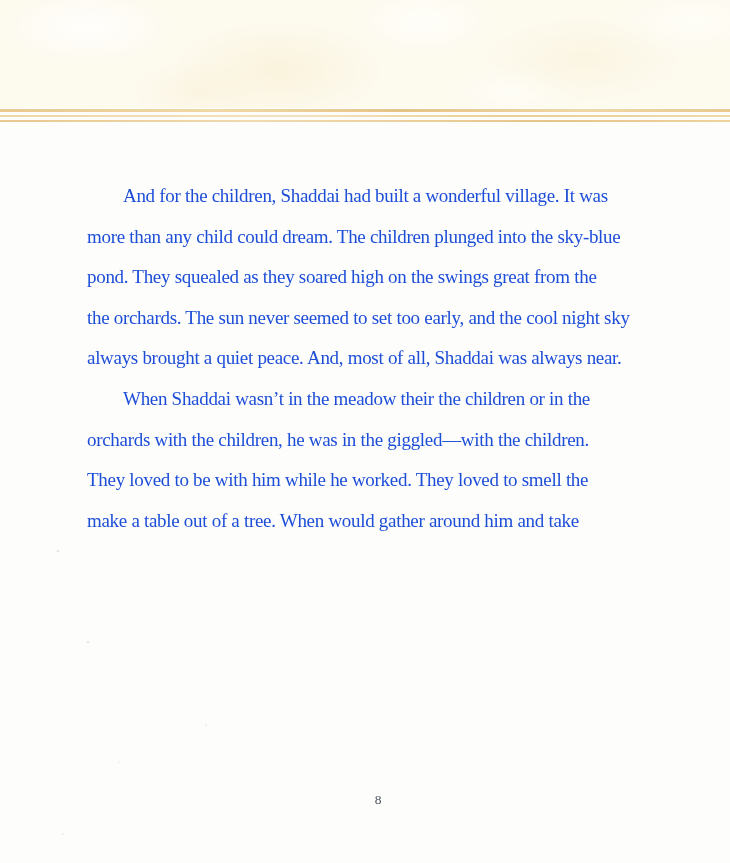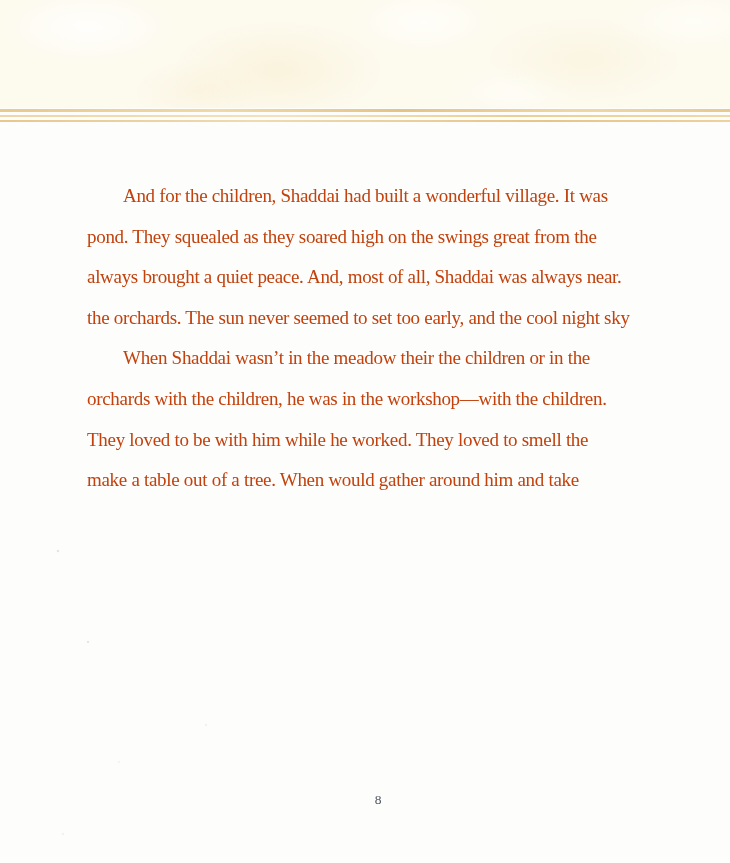--- a/index.html
+++ b/index.html
@@ -40,21 +40,21 @@
     background: linear-gradient(90deg, #eed6a6, #f3e2bf 40%, #ead093 70%, #efd9ab); }
   .gold-rule.r3 { top: 119.5px; height: 2px;
     background: linear-gradient(90deg, #e7c88d, #f0dab0 35%, #e6c588 75%, #edd29c); }
 
   
   .text-block {
     position: absolute;
     left: 87px;
     top: 176px;
     width: 582px;
-    color: #c2410c;
+    color: #1d4ed8;
   }
   .line {
     font-size: 19px;
     line-height: 40.6px;
     height: 40.6px;
     letter-spacing: -0.3px;
     white-space: nowrap;
   }
   .line.indent { text-indent: 36px; }
 
@@ -88,25 +88,26 @@
 
 <div>
 
   <div class="header-band"></div>
   <div class="gold-rule r1"></div>
   <div class="gold-rule r2"></div>
   <div class="gold-rule r3"></div>
 
   <div class="text-block">
     <div class="line indent">And for the children, Shaddai had built a wonderful village. It was</div>
+    <div class="line">more than any child could dream. The children plunged into the sky-blue</div>
     <div class="line">pond. They squealed as they soared high on the swings great from the</div>
+    <div class="line">the orchards. The sun never seemed to set too early, and the cool night sky</div>
     <div class="line">always brought a quiet peace. And, most of all, Shaddai was always near.</div>
-    <div class="line">the orchards. The sun never seemed to set too early, and the cool night sky</div>
     <div class="line indent">When Shaddai wasn’t in the meadow their the children or in the</div>
-    <div class="line">orchards with the children, he was in the workshop—with the children.</div>
+    <div class="line">orchards with the children, he was in the giggled—with the children.</div>
     <div class="line">They loved to be with him while he worked. They loved to smell the</div>
     <div class="line">make a table out of a tree. When would gather around him and take</div>
   </div>
 
   <div class="folio">8</div>
 
   <div class="speckles"></div>
 
 </div>
 

